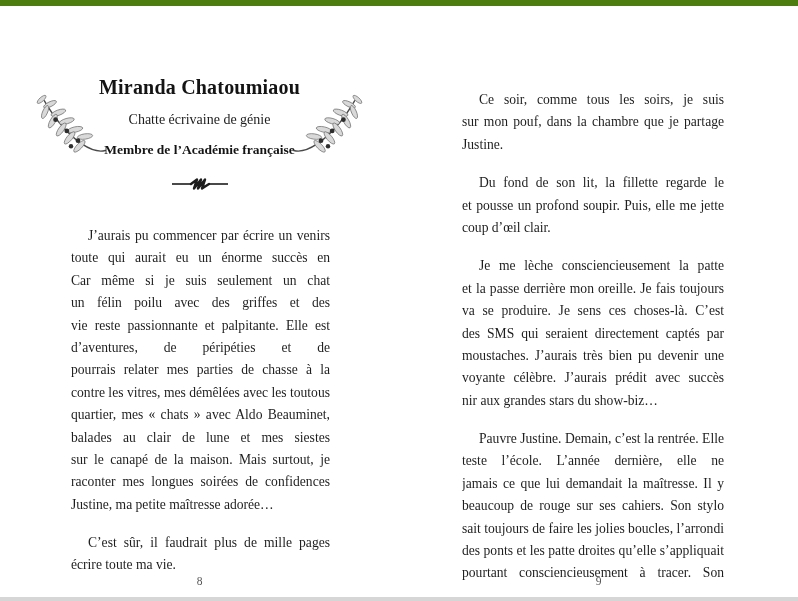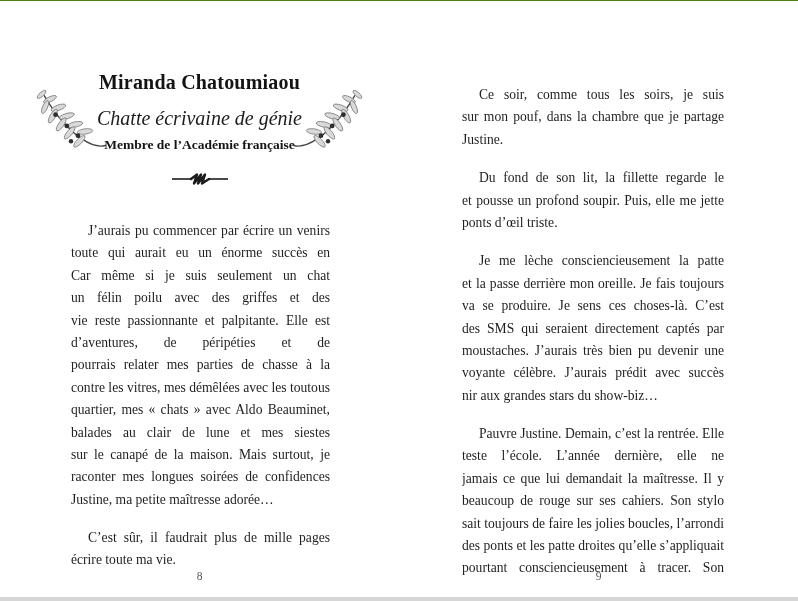--- a/index.html
+++ b/index.html
@@ -1,38 +1,38 @@
 <!DOCTYPE html>
 <html lang="fr"><head>
 <meta charset="utf-8">
 <style>
   html,body{margin:0;padding:0;background:#e9e9e9;}
   .spread{
     position:relative;
     width:798px;height:601px;
     box-sizing:border-box;
     background:#ffffff;
-    border-top:1px solid #4d7c0f;
+    border-top:6px solid #4d7c0f;
     border-bottom:4px solid #d6d6d6;
     display:flex;
     font-family:"Liberation Serif", serif;
     color:#1e1e1e;
     overflow:hidden;
   }
   .page{position:relative;width:399px;height:595px;background:#ffffff;}
   
   .hdr{position:absolute;left:0;top:0;width:100%;}
   .author{
     position:absolute;top:70px;left:0;width:100%;
     text-align:center;font-size:20px;font-weight:700;
     letter-spacing:.2px;color:#141414;margin:0;
   }
   .subtitle{
     position:absolute;top:106px;left:0;width:100%;
-    text-align:center;font-style:italic;font-size:20px;color:#1c1c1c;
+    text-align:center;font-size:14px;color:#1c1c1c;
   }
   .membership{
     position:absolute;top:136px;left:0;width:100%;
     text-align:center;font-weight:700;font-size:13.5px;color:#141414;
   }
   .branch{position:absolute;width:70px;height:72px;top:84px;}
   .branch.l{left:36px;}
   .branch.r{right:36px;transform:scaleX(-1);}
   .divider{position:absolute;top:171px;left:0;width:100%;text-align:center;}
   .divider svg{width:58px;height:14px;}
@@ -147,21 +147,21 @@
   <section class="page">
     <div class="body right" id="rightBody">
         <div class="para">
           <div class="bline first">Ce soir, comme tous les soirs, je suis installée</div>
           <div class="bline">sur mon pouf, dans la chambre que je partage avec</div>
           <div class="bline last">Justine.</div>
         </div>
         <div class="para">
           <div class="bline first">Du fond de son lit, la fillette regarde le plafond</div>
           <div class="bline">et pousse un profond soupir. Puis, elle me jette un</div>
-          <div class="bline last">ponts d’œil triste.</div>
+          <div class="bline last">coup d’œil clair.</div>
         </div>
         <div class="para">
           <div class="bline first">Je me lèche consciencieusement la patte gauche</div>
           <div class="bline">et la passe derrière mon oreille. Je fais toujours ça</div>
           <div class="bline">va se produire. Je sens ces choses-là. C’est comme</div>
           <div class="bline">des SMS qui seraient directement captés par mes</div>
           <div class="bline">moustaches. J’aurais très bien pu devenir une</div>
           <div class="bline">voyante célèbre. J’aurais prédit avec succès l’ave-</div>
           <div class="bline last">nir aux grandes stars du show-biz…</div>
         </div>

